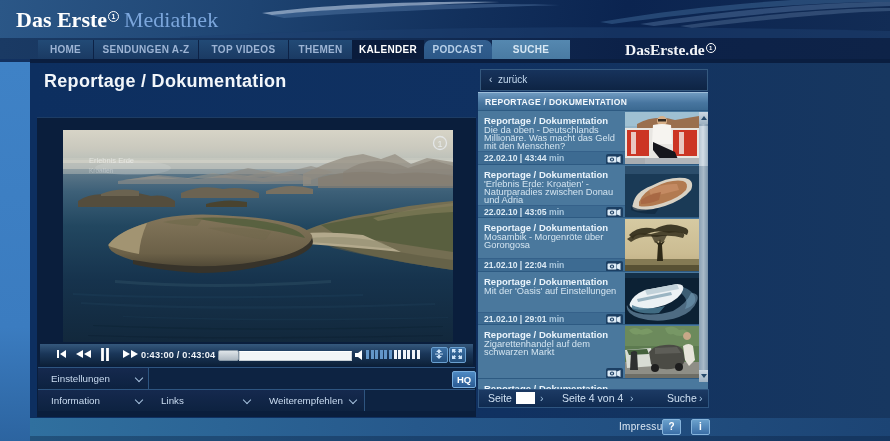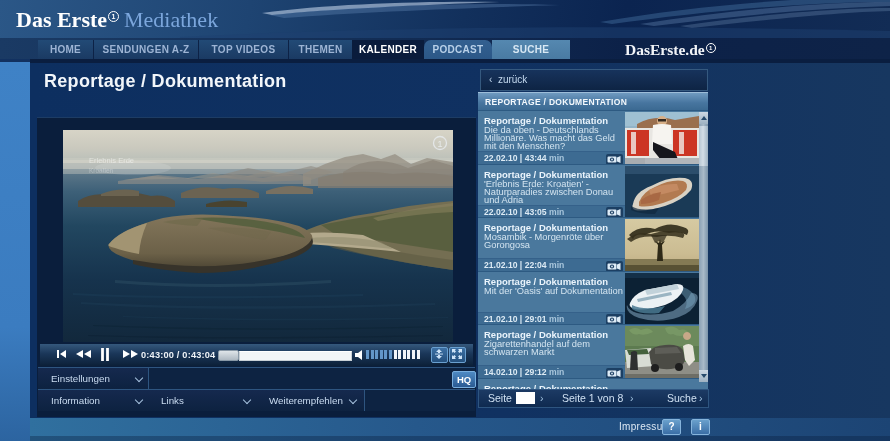--- a/index.html
+++ b/index.html
@@ -315,21 +315,21 @@
               <path d="M0,40 h74 v13 h-74z" fill="#847a54"></path>
               <path d="M0,46 h74 v7 h-74z" fill="#585134"></path>
               <path d="M32,42 L33,26 30,22 34,24 35,20 36,24 40,22 37,26 38,42 Z" fill="#2e2917"></path>
               <path d="M4,16 Q14,6 30,10 Q44,2 58,8 Q66,10 62,16 Q54,12 44,14 Q30,10 20,16 Q10,14 8,20 Z" fill="#2f2a18" opacity="0.9"></path>
               <path d="M2,20 Q12,12 26,15 Q40,10 54,13 Q62,14 58,19 Q44,15 32,18 Q16,16 6,23 Z" fill="#352f1b" opacity="0.85"></path>
               <path d="M26,16 L30,24 34,22 38,24 42,16 Z" fill="#2f2a18" opacity="0.7"></path>
             </svg></div>
         </div>
         <div class="item" style="top: 160.5px;">
           <div class="ittl">Reportage / Dokumentation</div>
-          <div class="idesc">Mit der 'Oasis' auf Dokumentation</div>
+          <div class="idesc">Mit der 'Oasis' auf Einstellungen</div>
           <div class="idate">21.02.10 | 29:01 <span style="color:#a8c6dc">min</span></div>
           <div class="icam"><svg width="17" height="11" viewBox="0 0 17 11">
               <rect x="0" y="0" width="17" height="11" rx="2" fill="#1c3f63"></rect>
               <path d="M2.5,2.5 h7 a1,1 0 0 1 1,1 v4 a1,1 0 0 1 -1,1 h-7 a1,1 0 0 1 -1,-1 v-4 a1,1 0 0 1 1,-1 z" fill="#ddebf6"></path>
               <circle cx="6" cy="5.5" r="2.1" fill="#1c3f63"></circle>
               <circle cx="6" cy="5.5" r="0.9" fill="#ddebf6"></circle>
               <path d="M11,3.5 L14.5,2 14.5,9 11,7.5 Z" fill="#ddebf6"></path>
             </svg></div>
           <div class="ithumb"><svg width="74" height="53" viewBox="0 0 74 53">
               <rect width="74" height="53" fill="#0c2134"></rect>
@@ -338,21 +338,20 @@
               <path d="M48,12 Q66,14 70,24 Q72,32 60,36 Q64,28 58,22 L52,16 Z" fill="#7aa8c4" opacity="0.45"></path>
               <path d="M5,30 Q8,22 20,17 L52,11 Q60,11 58,17 Q55,26 40,32 Q20,38 10,36 Q3,34 5,30 Z" fill="#ecf1f4"></path>
               <path d="M20,17 L52,11 54,16 22,22 Z" fill="#c2d2da"></path>
               <path d="M12,26 L46,19 47,22 13,29 Z" fill="#9ab4c2"></path>
               <path d="M7,32 Q20,38 40,33 L34,40 Q16,42 7,36 Z" fill="#4a7890" opacity="0.85"></path>
             </svg></div>
         </div>
         <div class="item" style="top: 214px;">
           <div class="ittl">Reportage / Dokumentation</div>
           <div class="idesc">Zigarettenhandel auf dem<br>schwarzen Markt</div>
-          <div class="idate">14.02.10 | 29:12 <span style="color:#a8c6dc">min</span></div>
           <div class="icam"><svg width="17" height="11" viewBox="0 0 17 11">
               <rect x="0" y="0" width="17" height="11" rx="2" fill="#1c3f63"></rect>
               <path d="M2.5,2.5 h7 a1,1 0 0 1 1,1 v4 a1,1 0 0 1 -1,1 h-7 a1,1 0 0 1 -1,-1 v-4 a1,1 0 0 1 1,-1 z" fill="#ddebf6"></path>
               <circle cx="6" cy="5.5" r="2.1" fill="#1c3f63"></circle>
               <circle cx="6" cy="5.5" r="0.9" fill="#ddebf6"></circle>
               <path d="M11,3.5 L14.5,2 14.5,9 11,7.5 Z" fill="#ddebf6"></path>
             </svg></div>
           <div class="ithumb"><svg width="74" height="53" viewBox="0 0 74 53">
               <rect width="74" height="53" fill="#5d7b50"></rect>
               <path d="M0,0 h74 v20 h-74z" fill="#6c8a5c"></path>
@@ -380,21 +379,21 @@
     <div class="sarr" style="top:49px;">
         <span style="display:block;margin:4px auto 0;width:0;height:0;border-left:3px solid transparent;border-right:3px solid transparent;border-bottom:4px solid #274a6b;"></span>
       </div>
     <div class="sarr" style="top:307px;">
         <span style="display:block;margin:4px auto 0;width:0;height:0;border-left:3px solid transparent;border-right:3px solid transparent;border-top:4px solid #274a6b;"></span>
       </div>
     <div id="seitebar">
       <span style="position:absolute;left:9px;">Seite</span>
       <span style="position:absolute;left:37px;top:2px;width:19px;height:12px;background:#fff;"></span>
       <span style="position:absolute;left:61px;color:#9fc0de;">›</span>
-      <span style="position:absolute;left:83px;">Seite 1 von 8</span>
+      <span style="position:absolute;left:83px;">Seite 4 von 4</span>
       <span style="position:absolute;left:151px;color:#9fc0de;">›</span>
       <span style="position:absolute;left:188px;">Suche</span>
       <span style="position:absolute;left:220px;color:#9fc0de;">›</span>
     </div>
   </div>
 
   <div class="abs" id="impressum">Impressum</div>
   <div class="fbtn" style="left:662px;">?</div>
   <div class="fbtn" style="left:691px;">i</div>
 

